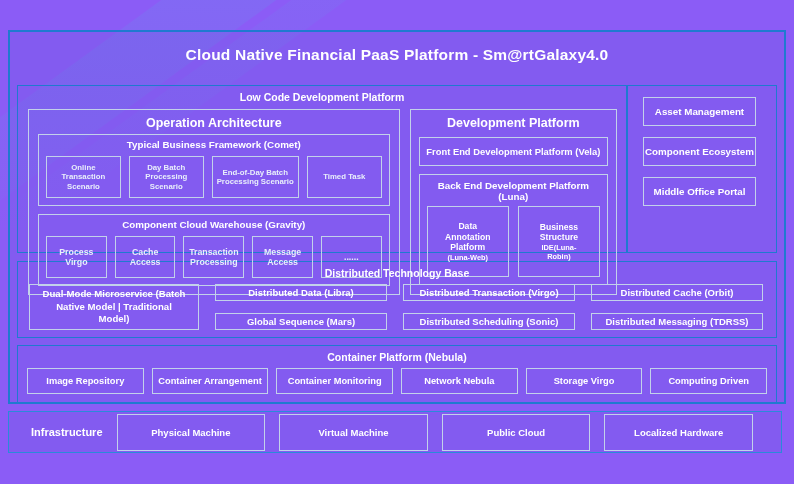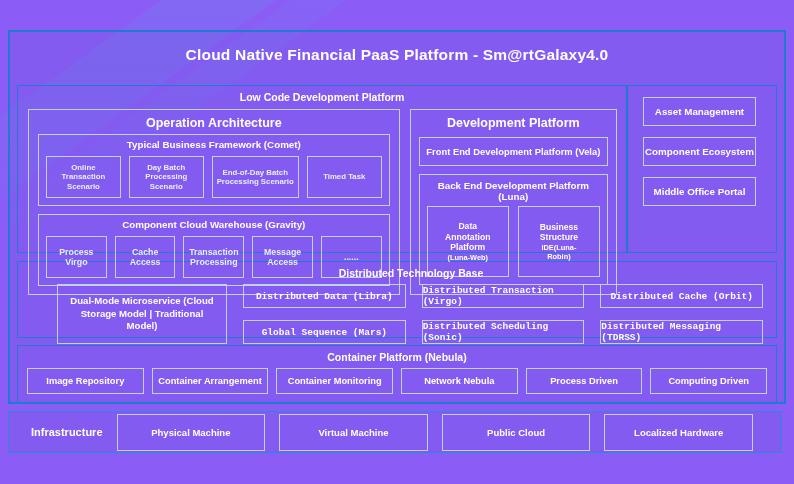--- a/index.html
+++ b/index.html
@@ -84,28 +84,28 @@
     font-size:10.5px;font-weight:bold;line-height:1.35;
     margin:7px 10px 2px 9px;
   }
   .mo-box{
     border:1px solid #c2d1ea;margin:11px 20px 0 15px;height:29px;flex:0 0 auto;
     display:flex;align-items:center;justify-content:center;
     font-size:9.8px;font-weight:bold;box-sizing:border-box;
   }
 
   
-  .dtb{margin:8px 7px 0;height:77px;display:flex;flex-direction:column;padding-left:28px;}
+  .dtb{margin:8px 7px 0;height:77px;display:flex;flex-direction:column;}
   .dtb-row{flex:1;display:flex;gap:16px;margin:5px 13px 7px 11px;}
   .dual-mode{
     width:170px;flex:0 0 auto;border:1px solid #c2d1ea;
     display:flex;align-items:center;justify-content:center;text-align:center;
     font-size:9.6px;font-weight:bold;line-height:1.3;padding:2px 12px;box-sizing:border-box;
   }
-  .dtb-col{flex:1;display:flex;flex-direction:column;gap:12px;font-family:Liberation Mono, monospace;}
+  .dtb-col{flex:1;display:flex;flex-direction:column;gap:12px;}
   .dtb-cell{
     border:1px solid #c2d1ea;flex:1;display:flex;align-items:center;justify-content:center;
     font-size:9.5px;font-weight:bold;box-sizing:border-box;
   }
 
   
   .cp{margin:7px 7px 0;height:58px;display:flex;flex-direction:column;}
   .cp-row{flex:1;display:flex;gap:8px;margin:5px 9px 8px;}
   .cp-cell{
     border:1px solid #c2d1ea;flex:1;display:flex;align-items:center;justify-content:center;
@@ -194,21 +194,21 @@
         <div class="section middle-office">
           <div class="mo-box">Asset Management</div>
           <div class="mo-box">Component Ecosystem</div>
           <div class="mo-box">Middle Office Portal</div>
         </div>
       </div>
 
       <div class="section dtb">
         <div class="sec-title">Distributed Technology Base</div>
         <div class="dtb-row">
-          <div class="dual-mode">Dual-Mode Microservice (Cloud Storage Model | Traditional Model)</div>
+          <div class="dual-mode">Dual-Mode Microservice (Batch Native Model | Traditional Model)</div>
           <div class="dtb-col">
             <div class="dtb-cell">Distributed Data (Libra)</div>
             <div class="dtb-cell">Global Sequence (Mars)</div>
           </div>
           <div class="dtb-col">
             <div class="dtb-cell">Distributed Transaction (Virgo)</div>
             <div class="dtb-cell">Distributed Scheduling (Sonic)</div>
           </div>
           <div class="dtb-col">
             <div class="dtb-cell">Distributed Cache (Orbit)</div>
@@ -217,21 +217,21 @@
         </div>
       </div>
 
       <div class="section cp">
         <div class="sec-title">Container Platform (Nebula)</div>
         <div class="cp-row">
           <div class="cp-cell">Image Repository</div>
           <div class="cp-cell">Container Arrangement</div>
           <div class="cp-cell">Container Monitoring</div>
           <div class="cp-cell">Network Nebula</div>
-          <div class="cp-cell">Process Driven</div>
+          <div class="cp-cell">Storage Virgo</div>
           <div class="cp-cell">Computing Driven</div>
         </div>
       </div>
     </div>
 
     <div class="infra">
       <div class="infra-label">Infrastructure</div>
       <div class="infra-row">
         <div class="infra-cell">Physical Machine</div>
         <div class="infra-cell">Virtual Machine</div>

